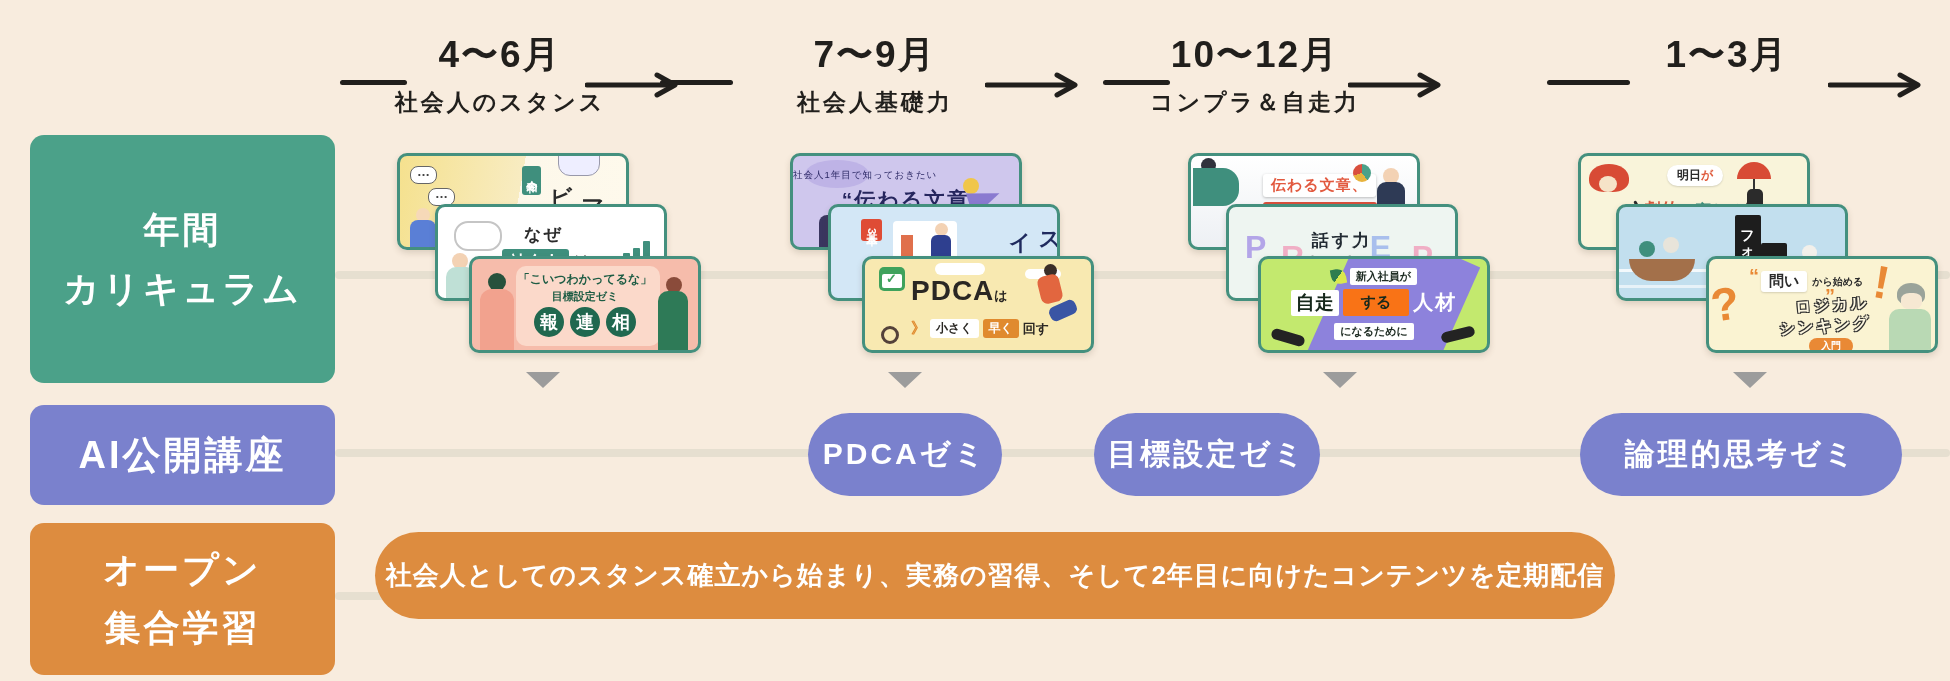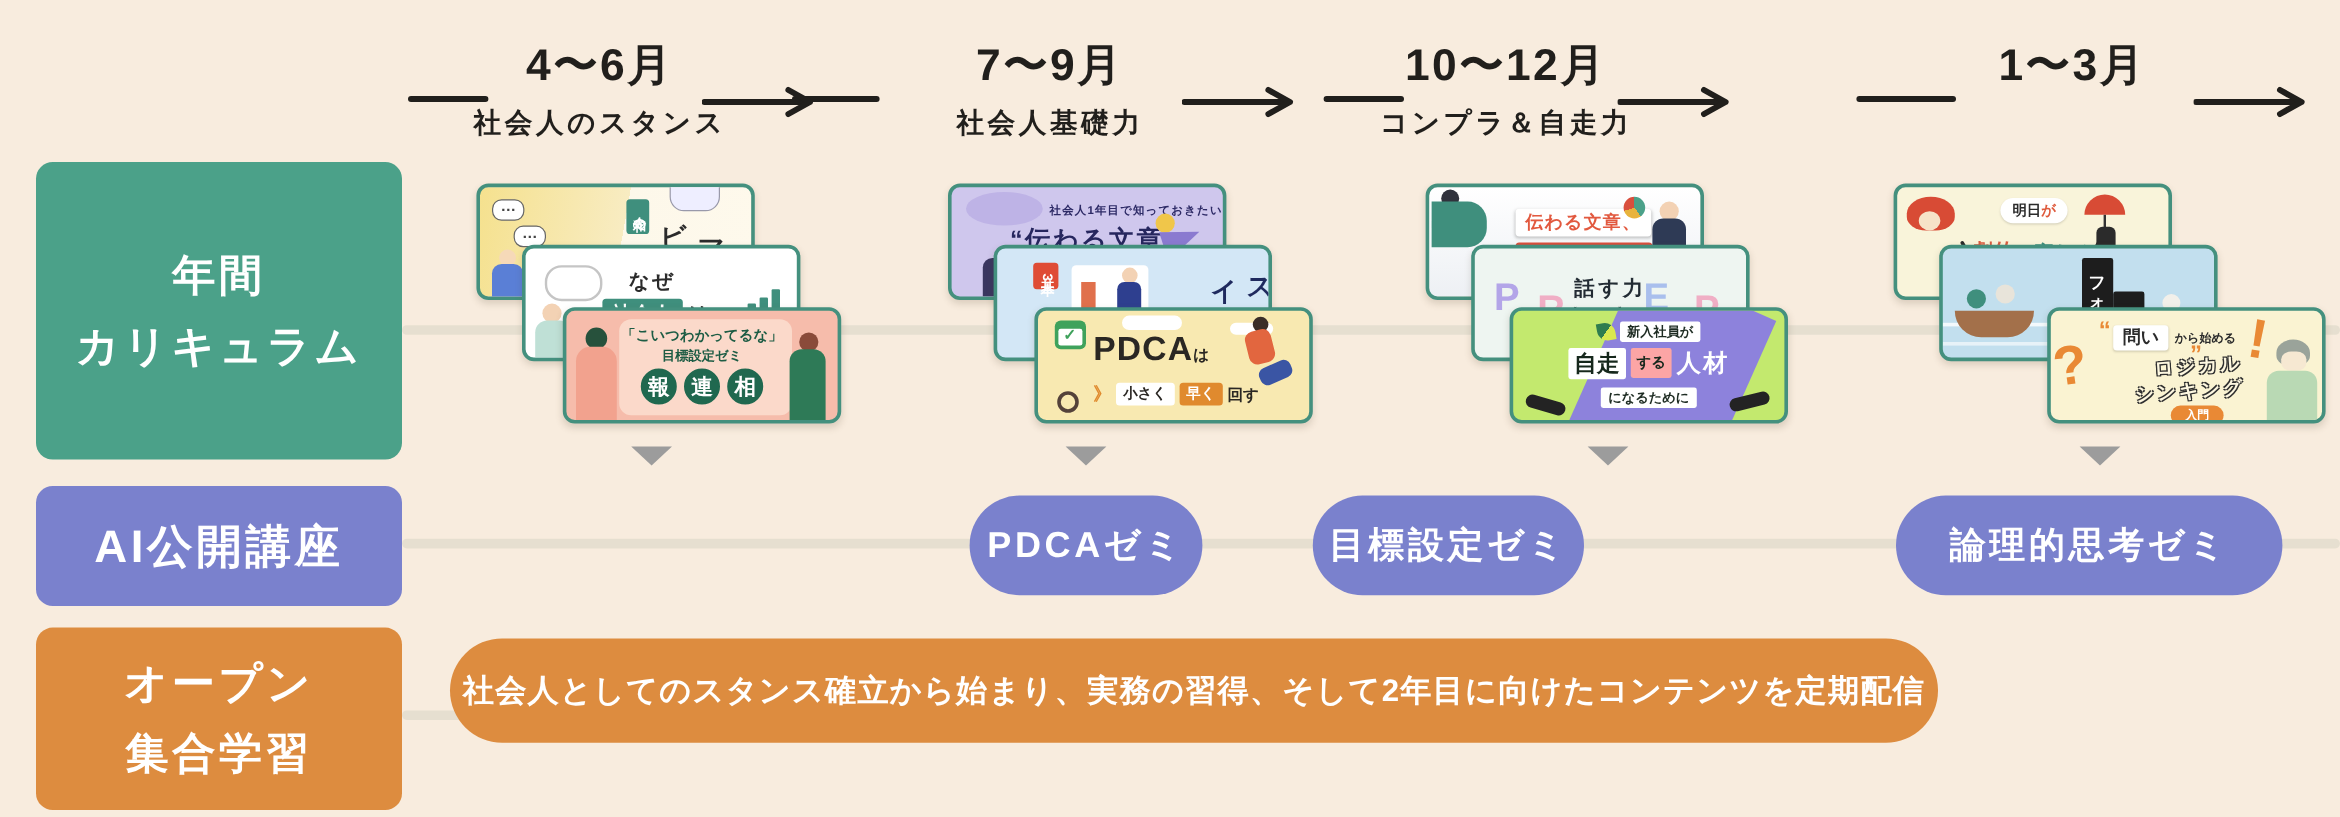--- a/index.html
+++ b/index.html
@@ -67,21 +67,21 @@
   .c13-circles{top:46px;left:50%;transform:translateX(-50%);display:flex;gap:2px;}
   .c13-circles span{position:static;width:34px;height:34px;border-radius:50%;background:#20684f;color:#fff;
        font-size:18px;font-weight:900;display:flex;align-items:center;justify-content:center;border:2px solid #fbd9ca;box-sizing:border-box;}
   .c13-wh{left:16px;top:14px;width:18px;height:18px;background:#27513c;border-radius:50%;}
   .c13-w{left:8px;top:30px;width:34px;height:62px;background:#f2a28e;border-radius:12px 12px 0 0;}
   .c13-mh{right:16px;top:18px;width:16px;height:16px;background:#8a4b3a;border-radius:50%;}
   .c13-m{right:10px;top:32px;width:30px;height:60px;background:#2e7a57;border-radius:10px 10px 0 0;}
   
   #c21{background:#cfc7ed;}
   .c21-blob{left:12px;top:4px;width:64px;height:28px;background:#beb3e6;border-radius:50%;}
-  .c21-eyebrow{top:13px;left:0;width:100%;text-align:right;font-size:9.5px;font-weight:700;color:#2d2a66;letter-spacing:1px;}
+  .c21-eyebrow{top:13px;left:0;width:100%;text-align:left;font-size:9.5px;font-weight:400;color:#2d2a66;letter-spacing:1px;}
   .c21-title{top:30px;left:0;width:100%;text-align:center;font-size:21px;font-weight:900;color:#26265e;letter-spacing:2px;}
   .c21-man{left:26px;bottom:0;width:34px;height:32px;background:#3a3660;border-radius:8px 8px 0 0;}
   .c21-plane{right:18px;top:32px;width:0;height:0;border-left:32px solid #8a7ad0;
              border-top:10px solid transparent;border-bottom:15px solid transparent;transform:rotate(-18deg);}
   .c21-env{right:40px;top:22px;width:16px;height:16px;background:#f0c64a;border-radius:50%;}
   
   #c22{background:#d3e7f6;}
   .c22-chip{left:30px;top:12px;writing-mode:vertical-rl;background:#df4c35;color:#fff;font-size:11.5px;
             font-weight:800;padding:5px 3px;border-radius:3px;letter-spacing:2px;}
   .c22-board{left:62px;top:14px;width:64px;height:46px;background:#fff;border-radius:4px;}
@@ -130,21 +130,21 @@
   
   #c33{background:#c3e96e;}
   .c33-band{left:66px;top:-24px;width:124px;height:170px;background:#8d82dc;transform:rotate(24deg);}
   .c33-row{left:0;width:100%;display:flex;align-items:center;justify-content:center;gap:4px;}
   .c33-row *{position:static;}
   .c33-r1{top:9px}.c33-r2{top:30px}.c33-r3{top:64px}
   .c33-leaf{width:15px;height:15px;background:linear-gradient(135deg,#2f7d4f 50%,#d9e84f 50%);
             border-radius:0 60% 0 60%;transform:rotate(-10deg);}
   .c33-chip{background:#fff;color:#1d2b22;font-size:11px;font-weight:800;padding:1px 6px;border-radius:2px;}
   .c33-big1{background:#fff;color:#16281c;font-size:19px;font-weight:900;padding:0 5px;border-radius:2px;}
-  .c33-mid{background:#fca5a5;color:#16281c;font-size:12px;font-weight:800;padding:4px 5px;border-radius:2px;}
+  .c33-mid{background:#f97316;color:#16281c;font-size:15px;font-weight:800;padding:4px 18px;border-radius:2px;}
   .c33-big2{color:#fff;font-size:20px;font-weight:900;letter-spacing:2px;}
   .c33-s1{left:10px;bottom:7px;width:34px;height:11px;background:#232323;border-radius:6px;transform:rotate(16deg);}
   .c33-s2{right:12px;bottom:10px;width:34px;height:11px;background:#232323;border-radius:6px;transform:rotate(-14deg);}
   
   #c41{background:#f9f4da;}
   .c41-w{left:8px;top:8px;width:40px;height:28px;background:#d84b35;border-radius:50% 50% 40% 40%;}
   .c41-wf{left:18px;top:20px;width:18px;height:16px;background:#f6e3c8;border-radius:50%;}
   .c41-bub{left:86px;top:9px;background:#fff;border-radius:12px;padding:2px 10px;font-size:12px;
            font-weight:900;color:#2b2b2b;box-shadow:0 1px 2px rgba(0,0,0,.15);}
   .c41-bub span{position:static;color:#df5a3c;}

